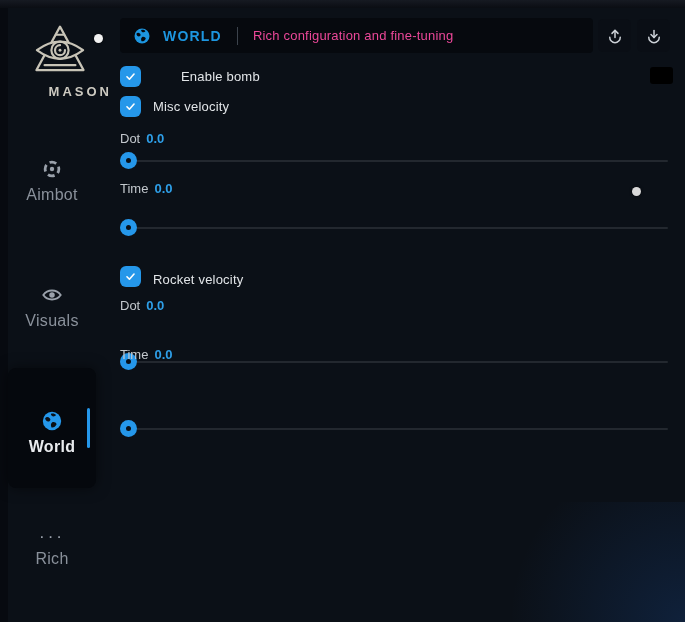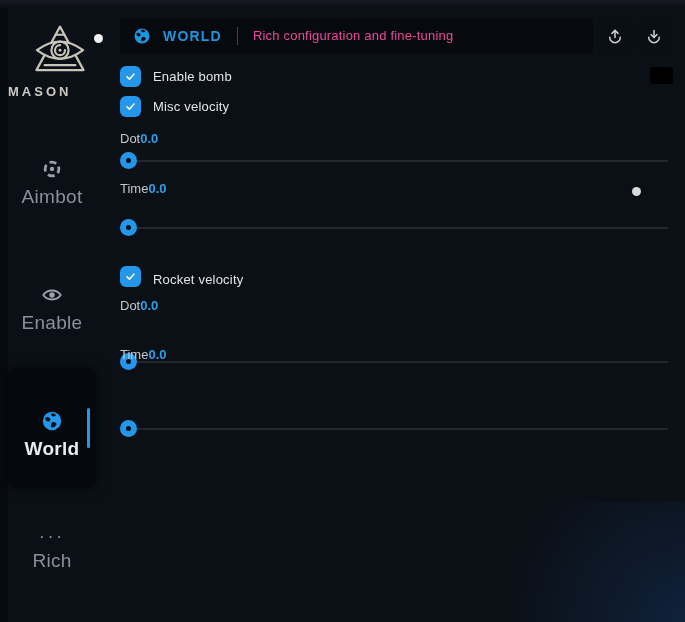--- a/index.html
+++ b/index.html
@@ -7,27 +7,27 @@
          font-family:"Liberation Sans",sans-serif;-webkit-font-smoothing:antialiased;}
   #stage::before{content:"";position:absolute;left:0;top:0;right:0;height:8px;
          background:linear-gradient(#161a22,#0a0d13);}
   .window{position:absolute;left:8px;top:8px;right:0;bottom:0;background:#0b1017;}
   .window::after{content:"";position:absolute;right:0;bottom:0;width:220px;height:120px;
          background:radial-gradient(circle at 100% 100%,rgba(35,110,220,.18),rgba(35,110,220,0) 70%);
          pointer-events:none;}
 
   
   .sidebar{position:absolute;left:0;top:0;width:104px;height:100%;}
-  .logo-wrap{position:absolute;left:0;top:15px;width:104px;text-align:left;}
+  .logo-wrap{position:absolute;left:0;top:15px;width:104px;text-align:right;}
   .logo-wrap svg{display:block;margin:0 auto;}
   .brand{margin-top:3px;font-size:13px;font-weight:bold;letter-spacing:3px;color:#ccc9c0;}
 
   .nav-item{position:absolute;left:0;width:88px;text-align:center;cursor:pointer;}
   .nav-item .nv-icon{display:block;margin:0 auto 6px auto;width:22px;height:22px;}
-  .nav-label{font-size:19px;color:#8a919b;letter-spacing:.3px;}
+  .nav-label{font-size:16px;color:#8a919b;letter-spacing:.3px;}
   .nav-aimbot{top:150px;}
   .nav-visuals{top:276px;}
   .nav-misc{top:524px;}
   .nav-world{top:360px;height:120px;background:#05080d;border-radius:8px;
              box-shadow:0 0 14px rgba(0,0,0,.5);}
   .nav-world .nv-icon{margin-top:42px;}
   .nav-world .nav-label{color:#e9ebee;font-weight:bold;}
   .active-bar{position:absolute;left:79px;top:400px;width:3px;height:40px;
               background:#2597ea;border-radius:2px;}
   .misc-dots{font-size:17px;line-height:10px;color:#9aa1ab;letter-spacing:3px;display:block;margin-bottom:8px;}
@@ -44,28 +44,28 @@
 
   
   .row{position:absolute;left:112px;width:550px;}
   .cb-row{height:21px;display:flex;align-items:center;}
   .cbx{width:21px;height:21px;border-radius:6px;background:#2597ea;flex:0 0 21px;
        display:flex;align-items:center;justify-content:center;cursor:pointer;}
   .cb-label{margin-left:12px;font-size:13px;color:#e2e5e8;letter-spacing:.2px;}
   .swatch{position:absolute;right:-3px;top:1px;width:23px;height:17px;border-radius:3px;cursor:pointer;}
 
   .sl-label-row{height:16px;font-size:13px;color:#c3c8cd;}
-  .sl-value{color:#2e9fe8;font-weight:bold;}
+  .sl-value{color:#2e9fe8;font-weight:bold;margin-left:6px;}
   .sl{height:17px;position:relative;cursor:pointer;}
   .sl-track{position:absolute;left:0;right:2px;top:8px;height:2px;background:#23282f;border-radius:1px;}
   .sl-thumb{position:absolute;left:0;top:0;width:17px;height:17px;border-radius:50%;background:#2597ea;}
   .sl-thumb::after{content:"";position:absolute;left:6px;top:6px;width:5px;height:5px;
                    border-radius:50%;background:#0a0f16;}
 
-  .r0{top:58px;} .r1{top:88px;}
+  .r0{top:58px;gap:28px;} .r1{top:88px;}
   .r2l{top:123px;} .r2s{top:144px;}
   .r3l{top:173px;} .r3s{top:194px;}
   .r4{top:224px;} .r5{top:258px;align-items:flex-end;}
   .r6l{top:290px;} .r6s{top:311px;}
   .r7l{top:339px;} .r7s{top:361px;}
 
   .cursor-dot{position:absolute;width:9px;height:9px;border-radius:50%;background:#f2f2f2;
               box-shadow:0 0 3px rgba(0,0,0,.6);}
   .dot1{left:86px;top:26px;} .dot2{left:624px;top:179px;background:#d9d9d9;}
 </style>
@@ -97,21 +97,21 @@
           <circle cx="12" cy="12" r="2.4" fill="#9aa1ab"></circle>
         </svg>
         <span class="nav-label">Aimbot</span>
       </div>
 
       <div class="nav-item nav-visuals">
         <svg class="nv-icon" viewBox="0 0 24 24">
           <path d="M2.5 12 C7 5.5 17 5.5 21.5 12 C17 18.5 7 18.5 2.5 12 Z" fill="none" stroke="#9aa1ab" stroke-width="2"></path>
           <circle cx="12" cy="12" r="3" fill="#9aa1ab"></circle>
         </svg>
-        <span class="nav-label">Enable</span>
+        <span class="nav-label">Visuals</span>
       </div>
 
       <div class="nav-item nav-world">
         <svg class="nv-icon" viewBox="0 0 24 24">
           <circle cx="12" cy="12" r="10" fill="#2597ea"></circle>
           <path fill="#0b1017" d="M4.5 9 C6 7 8 7.5 9.5 9 C11 10.5 10 12.5 8 12.5 C6 12.5 4.8 11 4.5 9 Z
                 M11 4 C13 3.4 15.5 4 16.5 5.5 C15.5 7 13 7.5 11.8 6.3 C11 5.6 10.6 4.6 11 4 Z
                 M12 13.5 C14 12.5 16.5 13.5 17 15.5 C16 18 13.5 19.5 11.5 19 C10.5 17 10.5 14.5 12 13.5 Z"></path>
         </svg>
         <span class="nav-label">World</span>

